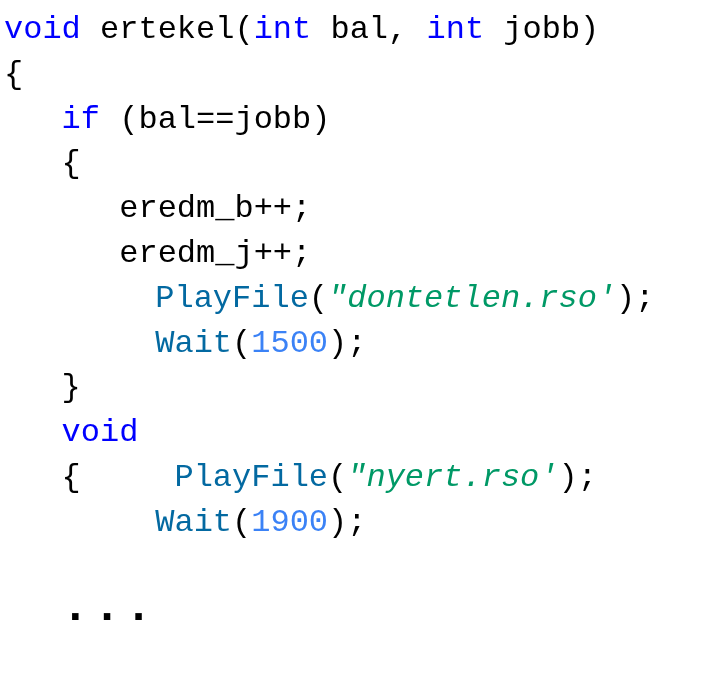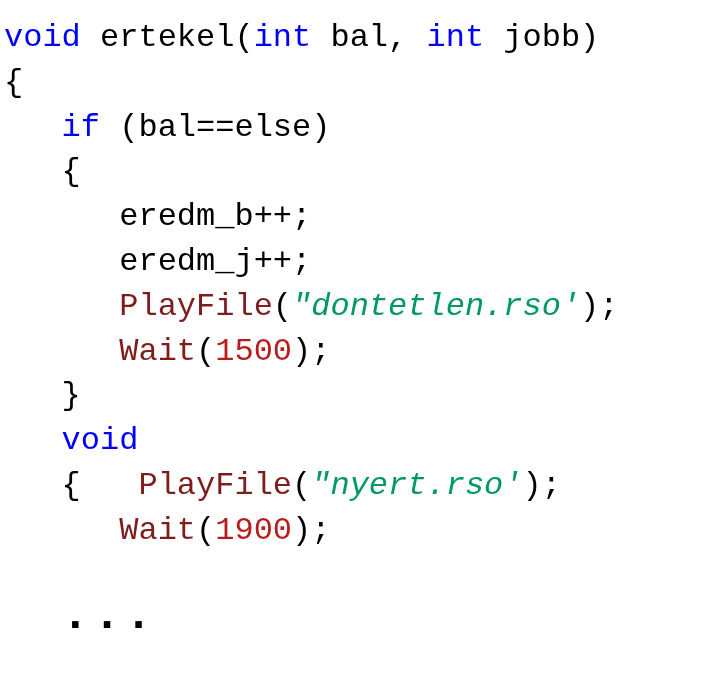--- a/index.html
+++ b/index.html
@@ -5,45 +5,45 @@
   html, body {
     margin: 0;
     padding: 0;
     width: 716px;
     height: 675px;
     background: #ffffff;
     overflow: hidden;
   }
   pre.code {
     margin: 0;
-    padding: 16px 4px;
+    padding: 8px 4px;
     font-family: "Courier New", Courier, monospace;
     font-size: 32px;
     line-height: 1.4;
     white-space: pre;
     color: #000000;
     font-weight: normal;
   }
   .kw   { color: #0000ff; }   
-  .fn   { color: #7f1d1d; }   
+  .fn   { color: #0369a1; margin-left: 36px; }   
   .str  { color: #009966; font-style: italic; } 
-  .num  { color: #b91c1c; }   
+  .num  { color: #3b82f6; }   
   .ellipsis {
     font-weight: bold;
     letter-spacing: 4px;
     font-size: 46px;
     line-height: 0.6;
   }
 </style>
 </head>
 <body>
 
 <pre class="code"><span class="kw">void</span> <span>ertekel</span>(<span class="kw">int</span> <span>bal</span>, <span class="kw">int</span> <span>jobb</span>)
 <span>{</span>
-   <span class="kw">if</span> <span>(bal==else)</span>
+   <span class="kw">if</span> <span>(bal==jobb)</span>
    <span>{</span>
       <span>eredm_b++;</span>
       <span>eredm_j++;</span>
       <span class="fn">PlayFile</span>(<span class="str">"dontetlen.rso'</span>);
       <span class="fn">Wait</span>(<span class="num">1500</span>);
    <span>}</span>
    <span class="kw">void</span>
    <span>{</span>   <span class="fn">PlayFile</span>(<span class="str">"nyert.rso'</span>);
       <span class="fn">Wait</span>(<span class="num">1900</span>);
 

